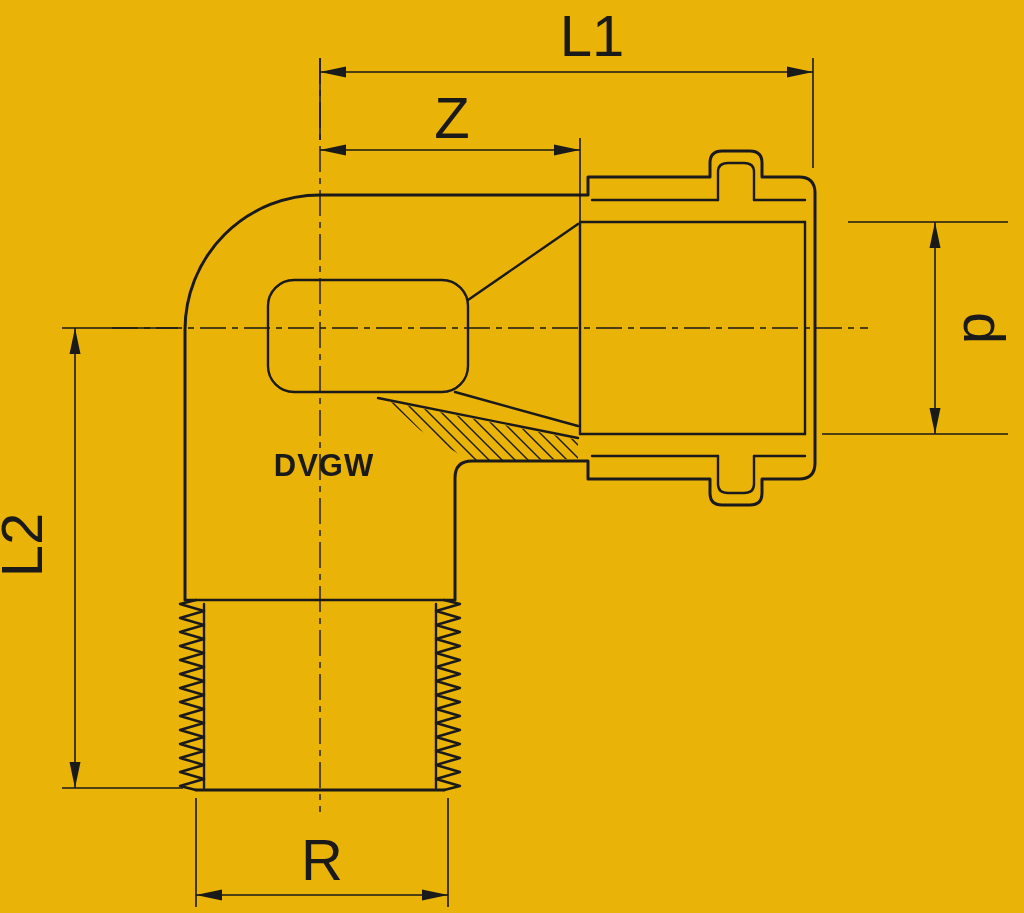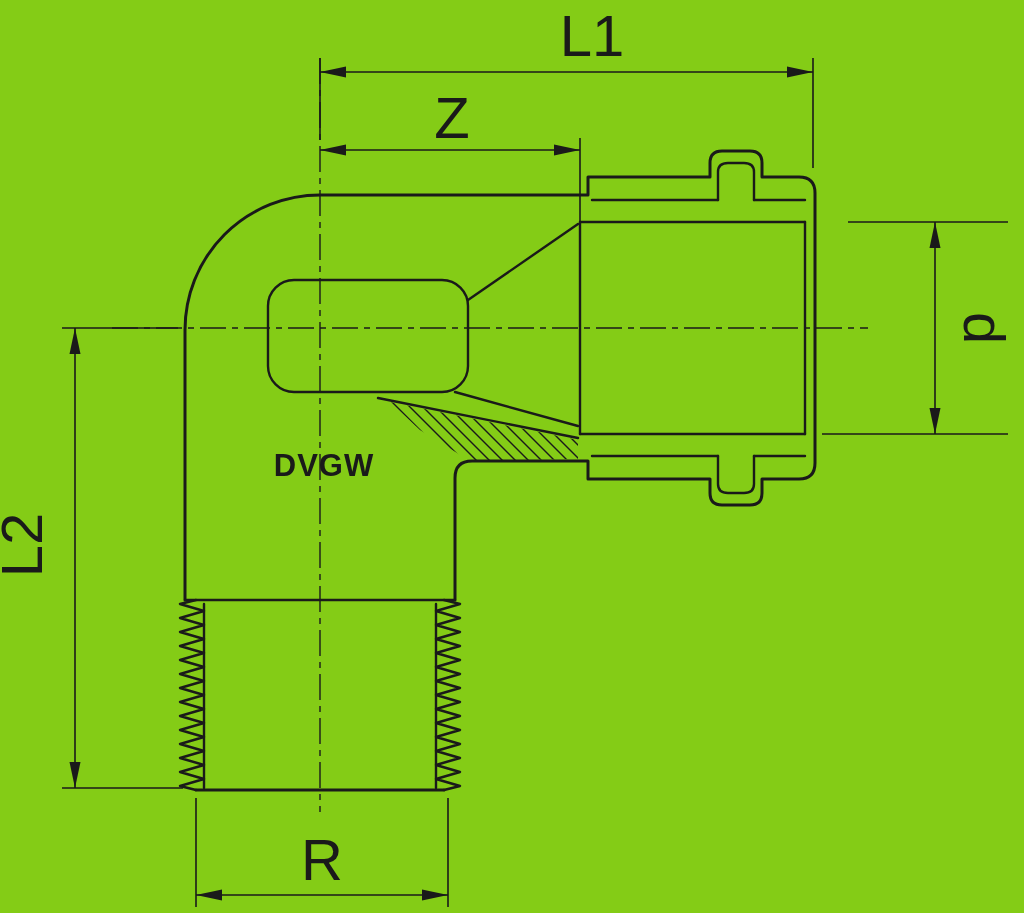--- a/index.html
+++ b/index.html
@@ -3,21 +3,21 @@
 <meta charset="utf-8">
 <style>
   html, body {
     margin: 0;
     padding: 0;
     background: #ffffff;
   }
   .page {
     width: 1024px;
     height: 913px;
-    background: #84cc16;
+    background: #eab308;
     position: relative;
   }
   .drawing {
     display: block;
     width: 1024px;
     height: 913px;
   }
   text {
     font-family: "Liberation Sans", sans-serif;
     fill: #1a1a1a;

